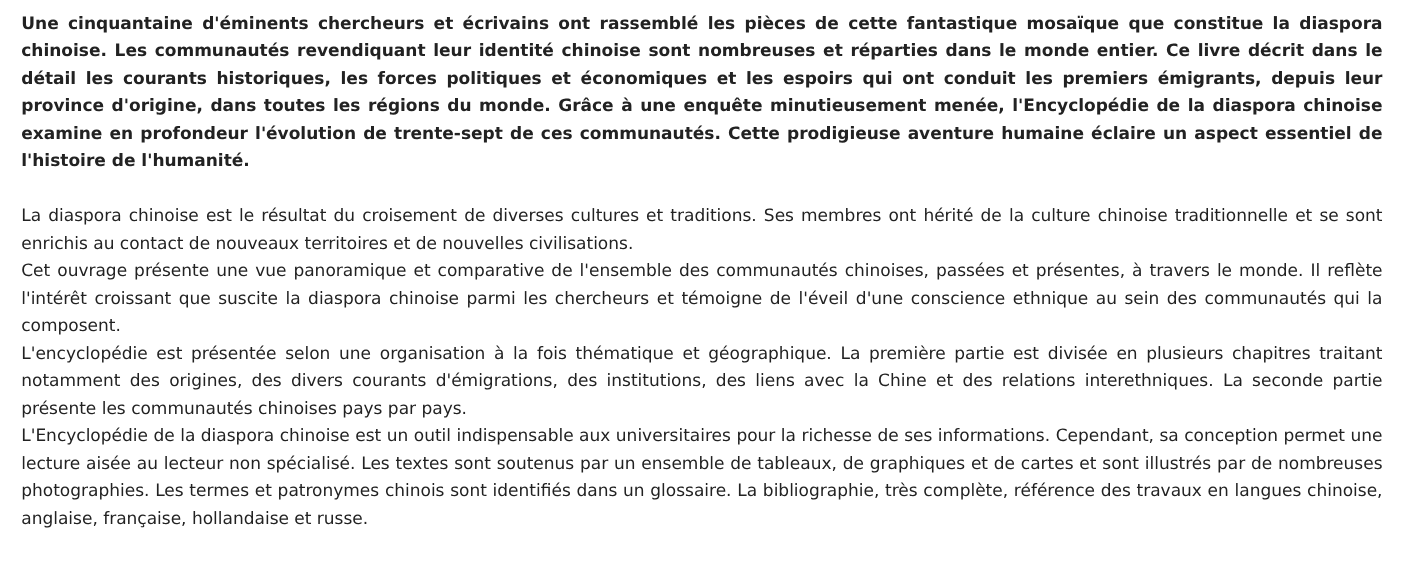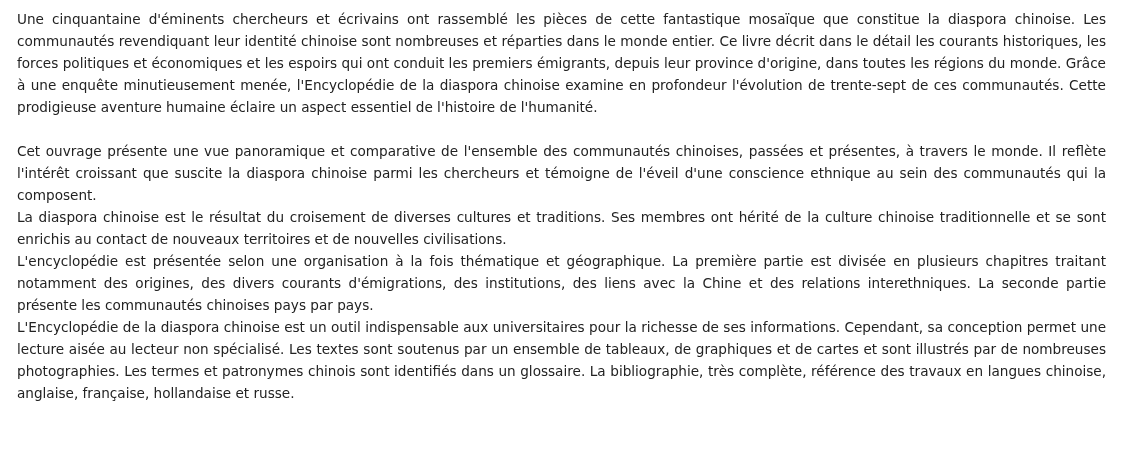--- a/index.html
+++ b/index.html
@@ -18,32 +18,33 @@
     top: 8px;
     width: 1089px;
     font-family: "DejaVu Sans", sans-serif;
     font-size: 13.6px;
     line-height: 22px;
     color: #222222;
     text-align: justify;
   }
   .block {
     margin: 0;
+    font-weight: bold;
   }
   .spacer {
     height: 22px;
   }
   .line-para {
     margin: 0;
     text-align: justify;
   }
 </style>
 </head>
 <body>
 
 <div class="doc">
   <p class="block">Une cinquantaine d'éminents chercheurs et écrivains ont rassemblé les pièces de cette fantastique mosaïque que constitue la diaspora chinoise. Les communautés revendiquant leur identité chinoise sont nombreuses et réparties dans le monde entier. Ce livre décrit dans le détail les courants historiques, les forces politiques et économiques et les espoirs qui ont conduit les premiers émigrants, depuis leur province d'origine, dans toutes les régions du monde. Grâce à une enquête minutieusement menée, l'Encyclopédie de la diaspora chinoise examine en profondeur l'évolution de trente-sept de ces communautés. Cette prodigieuse aventure humaine éclaire un aspect essentiel de l'histoire de l'humanité.</p>
   <div class="spacer"></div>
+  <p class="line-para">La diaspora chinoise est le résultat du croisement de diverses cultures et traditions. Ses membres ont hérité de la culture chinoise traditionnelle et se sont enrichis au contact de nouveaux territoires et de nouvelles civilisations.</p>
   <p class="line-para">Cet ouvrage présente une vue panoramique et comparative de l'ensemble des communautés chinoises, passées et présentes, à travers le monde. Il reflète l'intérêt croissant que suscite la diaspora chinoise parmi les chercheurs et témoigne de l'éveil d'une conscience ethnique au sein des communautés qui la composent.</p>
-  <p class="line-para">La diaspora chinoise est le résultat du croisement de diverses cultures et traditions. Ses membres ont hérité de la culture chinoise traditionnelle et se sont enrichis au contact de nouveaux territoires et de nouvelles civilisations.</p>
   <p class="line-para">L'encyclopédie est présentée selon une organisation à la fois thématique et géographique. La première partie est divisée en plusieurs chapitres traitant notamment des origines, des divers courants d'émigrations, des institutions, des liens avec la Chine et des relations interethniques. La seconde partie présente les communautés chinoises pays par pays.</p>
   <p class="line-para">L'Encyclopédie de la diaspora chinoise est un outil indispensable aux universitaires pour la richesse de ses informations. Cependant, sa conception permet une lecture aisée au lecteur non spécialisé. Les textes sont soutenus par un ensemble de tableaux, de graphiques et de cartes et sont illustrés par de nombreuses photographies. Les termes et patronymes chinois sont identifiés dans un glossaire. La bibliographie, très complète, référence des travaux en langues chinoise, anglaise, française, hollandaise et russe.</p>
 </div>
 
 </body></html>

